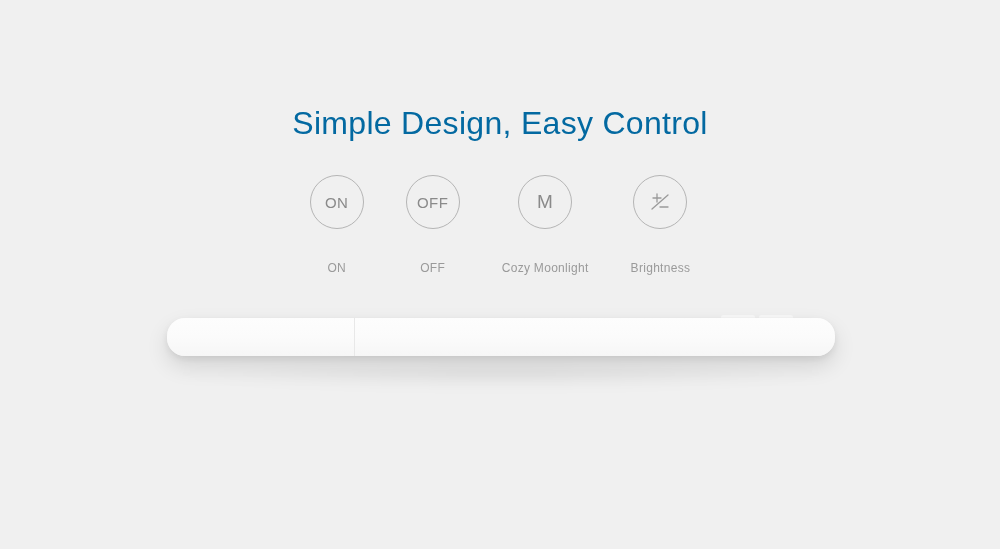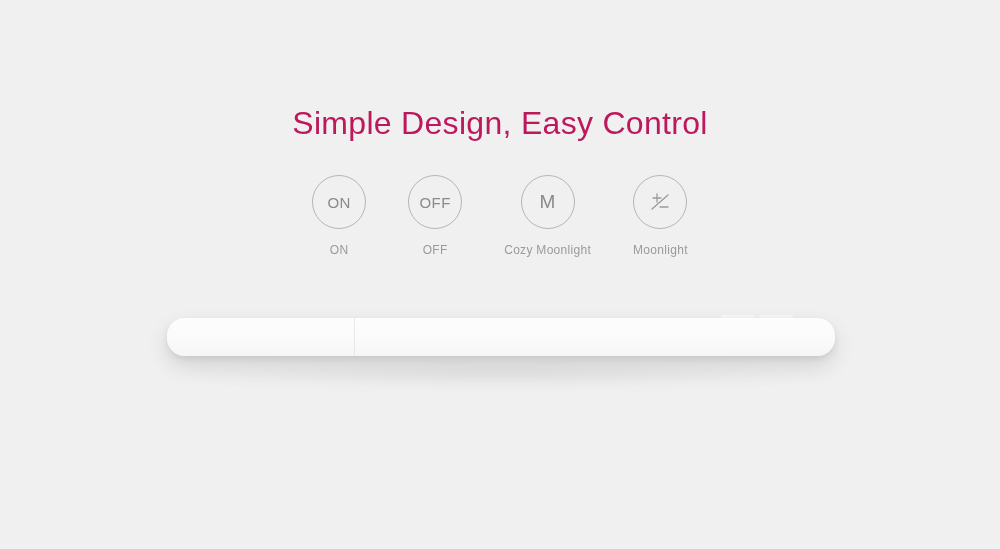--- a/index.html
+++ b/index.html
@@ -16,37 +16,37 @@
       overflow: hidden;
     }
     .title {
       position: absolute;
       top: 105px;
       left: 0;
       width: 100%;
       text-align: center;
       font-size: 32px;
       font-weight: 400;
-      color: #be185d;
+      color: #0369a1;
       letter-spacing: 0.3px;
     }
     .icons-row {
       position: absolute;
       top: 175px;
       left: 0;
       width: 100%;
       display: flex;
       justify-content: center;
       gap: 42px;
     }
     .icon-item {
       display: flex;
       flex-direction: column;
       align-items: center;
-      gap: 14px;
+      gap: 32px;
     }
     .circle {
       width: 54px;
       height: 54px;
       border: 1.5px solid #b5b5b5;
       border-radius: 50%;
       display: flex;
       align-items: center;
       justify-content: center;
       color: #8a8a8a;
@@ -140,21 +140,21 @@
     <div class="circle">
       <svg width="30" height="30" viewBox="0 0 30 30">
         <g stroke="#9a9a9a" stroke-width="1.3" stroke-linecap="round">
           <line x1="8" y1="11" x2="16" y2="11"></line>
           <line x1="12" y1="7" x2="12" y2="15"></line>
           <line x1="7" y1="22" x2="23" y2="8"></line>
           <line x1="15" y1="20" x2="23" y2="20"></line>
         </g>
       </svg>
     </div>
-    <div class="icon-label">Moonlight</div>
+    <div class="icon-label">Brightness</div>
   </div>
 
 </div>
 
 <div class="shadow-blur"></div>
 <div class="device">
   <div class="device-button-bumps">
     <div class="bump"></div>
     <div class="bump"></div>
   </div>

